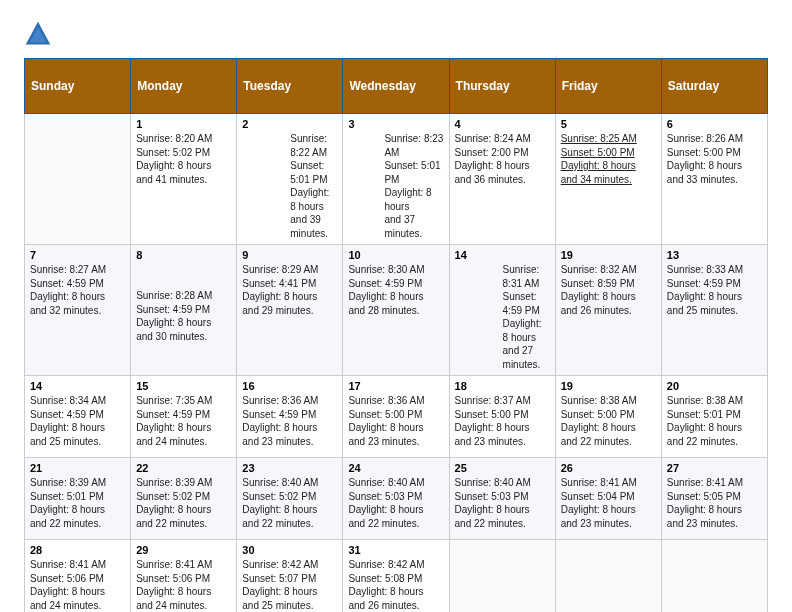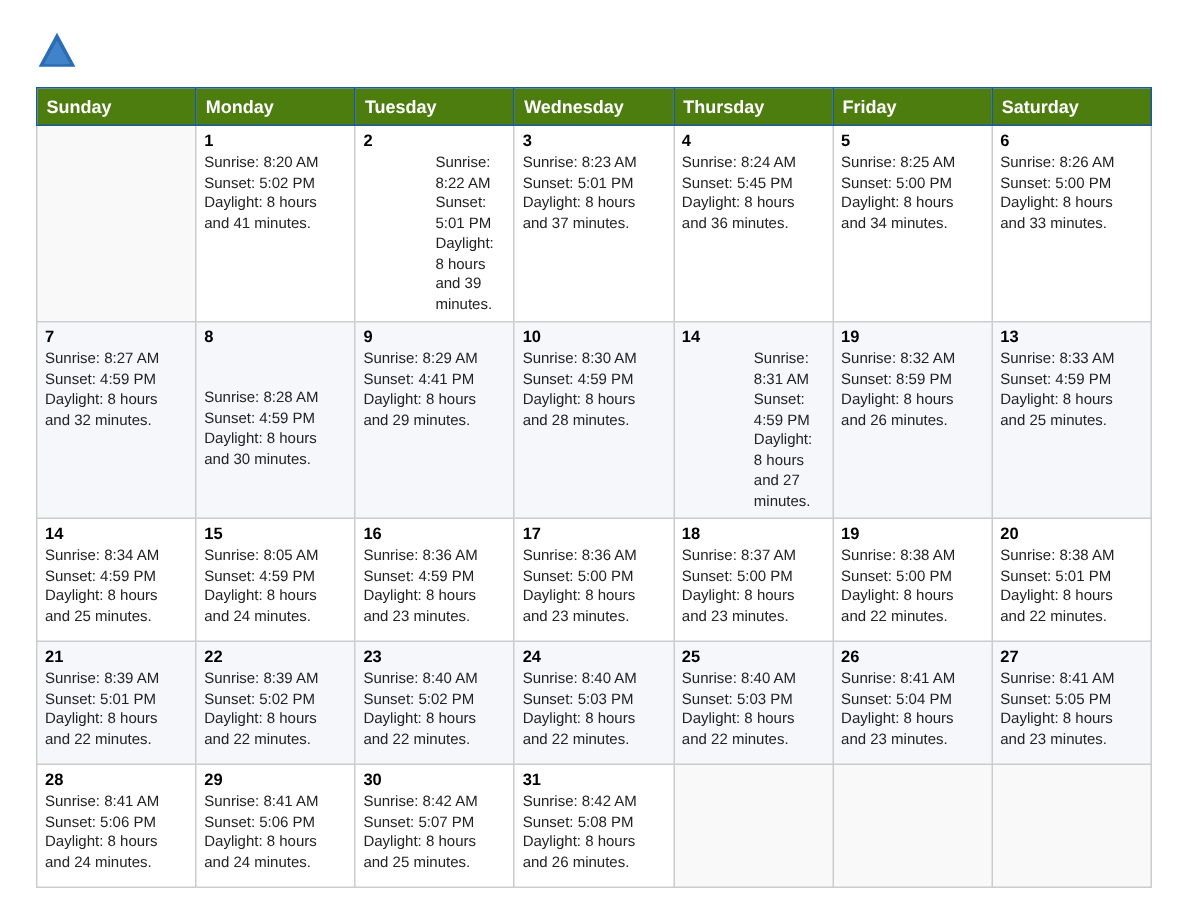--- a/index.html
+++ b/index.html
@@ -48,24 +48,24 @@
     .location {
       font-size: 14px;
       color: #555;
     }
     .calendar {
       width: 100%;
       border-collapse: collapse;
       font-size: 10.5px;
     }
     .calendar th {
-      background-color: #4d7c0f;
+      background-color: #a16207;
       color: #fff;
       text-align: left;
-      padding: 5px 6px;
+      padding: 20px 6px;
       font-size: 12px;
       font-weight: bold;
       border: 1px solid #1a5a9a;
     }
     .calendar td {
       border: 1px solid #ccc;
       vertical-align: top;
       padding: 4px 5px;
       width: 14.28%;
       height: 82px;
@@ -137,35 +137,35 @@
           </td>
           <td>
             <span class="day-num">2</span>
             <div class="day-info" style="white-space: pre-line; margin-left: 48px;">Sunrise: 8:22 AM
 Sunset: 5:01 PM
 Daylight: 8 hours
 and 39 minutes.</div>
           </td>
           <td>
             <span class="day-num">3</span>
-            <div class="day-info" style="white-space: pre-line;">Sunrise: 8:23 AM
+            <div class="day-info" style="white-space: pre-line; margin-left: 36px;">Sunrise: 8:23 AM
 Sunset: 5:01 PM
 Daylight: 8 hours
 and 37 minutes.</div>
           </td>
           <td>
             <span class="day-num">4</span>
             <div class="day-info" style="white-space: pre-line;">Sunrise: 8:24 AM
-Sunset: 5:45 PM
+Sunset: 2:00 PM
 Daylight: 8 hours
 and 36 minutes.</div>
           </td>
           <td>
             <span class="day-num">5</span>
-            <div class="day-info" style="white-space: pre-line;">Sunrise: 8:25 AM
+            <div class="day-info" style="white-space: pre-line; text-decoration: underline;">Sunrise: 8:25 AM
 Sunset: 5:00 PM
 Daylight: 8 hours
 and 34 minutes.</div>
           </td>
           <td>
             <span class="day-num">6</span>
             <div class="day-info" style="white-space: pre-line;">Sunrise: 8:26 AM
 Sunset: 5:00 PM
 Daylight: 8 hours
 and 33 minutes.</div>
@@ -225,21 +225,21 @@
         <tr>
           <td>
             <span class="day-num">14</span>
             <div class="day-info" style="white-space: pre-line;">Sunrise: 8:34 AM
 Sunset: 4:59 PM
 Daylight: 8 hours
 and 25 minutes.</div>
           </td>
           <td>
             <span class="day-num">15</span>
-            <div class="day-info" style="white-space: pre-line;">Sunrise: 8:05 AM
+            <div class="day-info" style="white-space: pre-line;">Sunrise: 7:35 AM
 Sunset: 4:59 PM
 Daylight: 8 hours
 and 24 minutes.</div>
           </td>
           <td>
             <span class="day-num">16</span>
             <div class="day-info" style="white-space: pre-line;">Sunrise: 8:36 AM
 Sunset: 4:59 PM
 Daylight: 8 hours
 and 23 minutes.</div>

